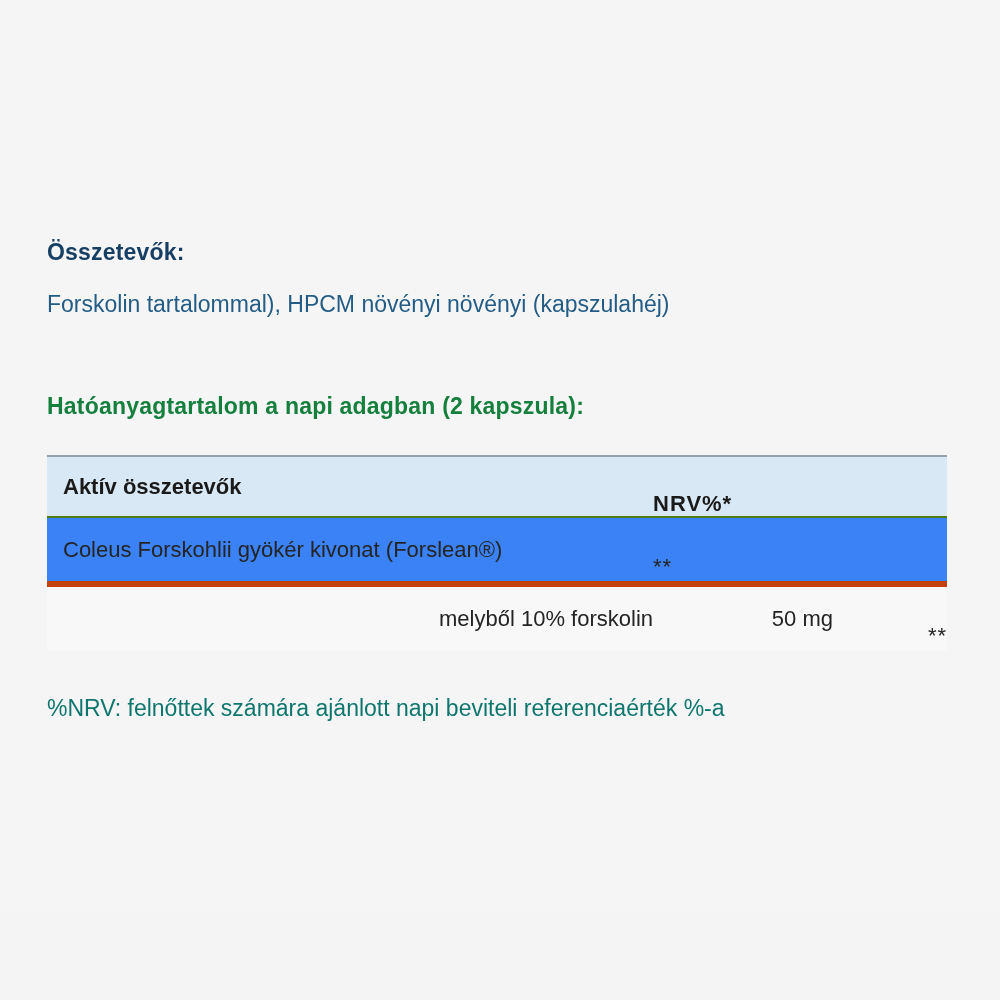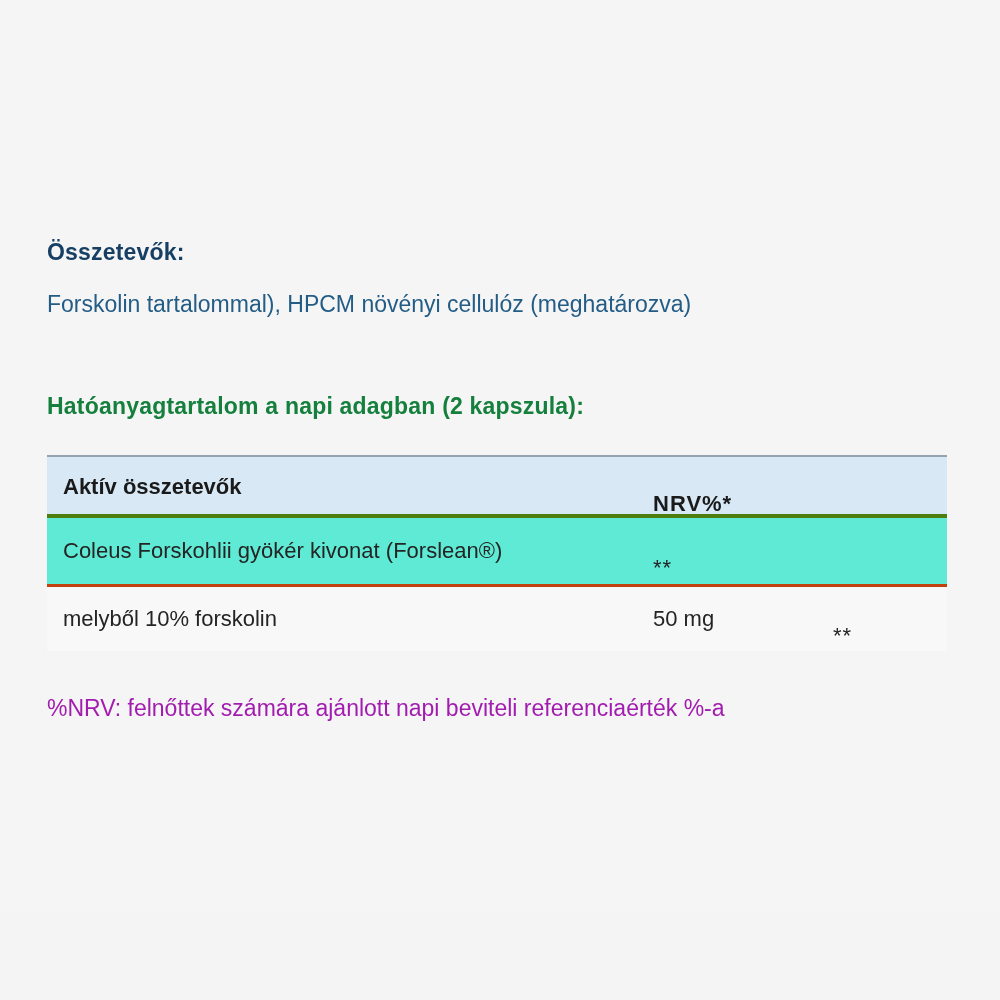--- a/index.html
+++ b/index.html
@@ -58,55 +58,56 @@
     display:grid;
     grid-template-columns:606px 180px 1fr;
     align-items:center;
   }
   .thead {
     background:#d8e9f5;
     height:61px;
     font-weight:bold;
     color:#1a1a1a;
     font-size:22px;
-    border-bottom:4px solid #4d7c0f;
+    border-bottom:2px solid #4d7c0f;
   }
   .row-first {
-    background:#5eead4;
+    background:#3b82f6;
     height:69px;
-    border-bottom:3px solid #c2410c;
+    border-bottom:6px solid #c2410c;
   }
   .row-alt {
     background:#f8f8f9;
     height:64px;
+    text-align:right;
   }
   .cell { font-size:22px; color:#242424; }
   .cell.name { padding-left:16px; }
   .cell.nrv  { letter-spacing:1px;margin-top:34px; }
   .thead .cell { color:#1a1a1a; }
   .footnotes {
     position:absolute;
     top:688px; left:0;
     width:903px;
     font-size:23px;
     line-height:41px;
-    color:#a21caf;
+    color:#0f766e;
   }
   .footnotes .line { display:block; }
 </style>
 </head>
 <body>
 
 <div class="page">
   <div class="content">
 
     <h2 class="ingredients-heading">Összetevők:</h2>
 
     <p class="ingredients-text">
-      <span class="line">Forskolin tartalommal), HPCM növényi cellulóz (meghatározva)</span>
+      <span class="line">Forskolin tartalommal), HPCM növényi növényi (kapszulahéj)</span>
     </p>
 
     <h3 class="dosage-heading">Hatóanyagtartalom a napi adagban (2 kapszula):</h3>
 
     <div class="nutri-table">
 
       <div class="trow thead">
         <div class="cell name">Aktív összetevők</div>
         <div class="cell nrv">NRV%*</div>
       </div>

